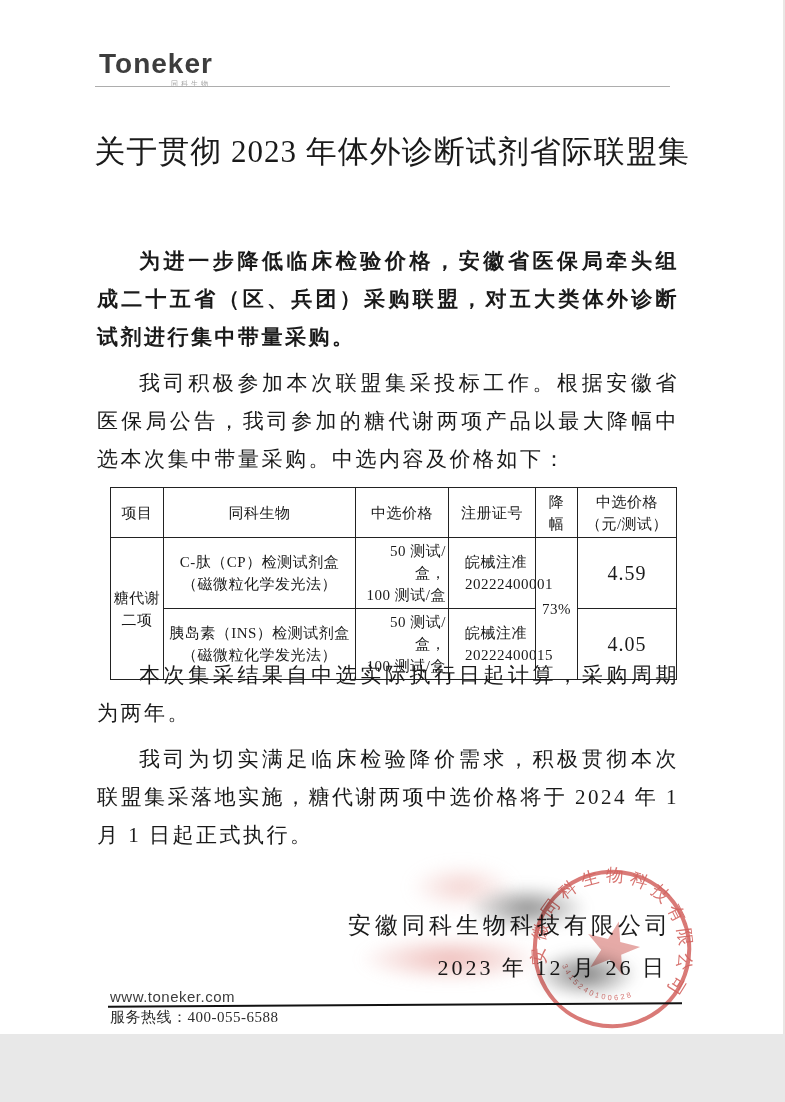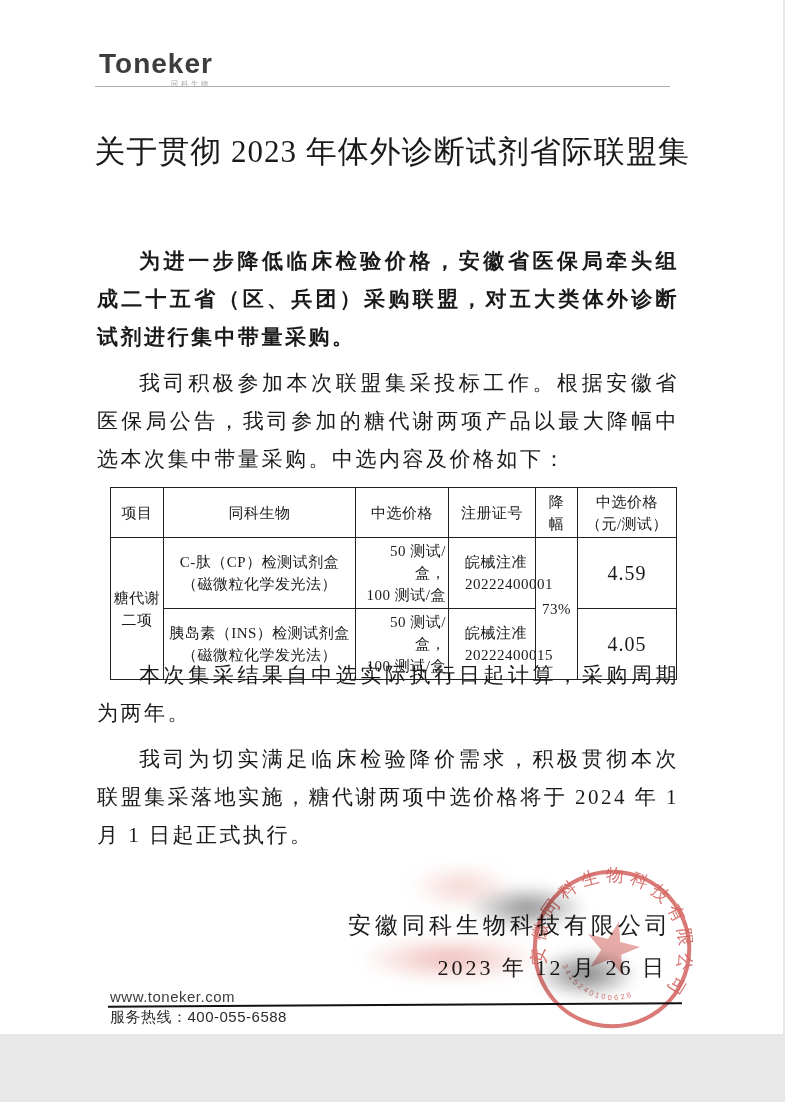--- a/index.html
+++ b/index.html
@@ -78,21 +78,21 @@
   .smudge-gray-date  { left:518px; top:942px; width:135px; height:64px; filter:blur(6px);
     background:radial-gradient(closest-side, rgba(60,60,60,.66), rgba(60,60,60,0) 78%); }
 
   
   .footer-rule {
     position:absolute; top:1004px; left:108px; width:574px; height:2px;
     background:#111; transform:rotate(-0.35deg);
   }
   .footer-hotline {
     position:absolute; top:1008px; left:110px;
-    font-family:Liberation Sans, sans-serif; font-size:15px; color:#2b2b2b; letter-spacing:.5px;
+    font-family:Liberation Serif, serif; font-size:15px; color:#2b2b2b; letter-spacing:.5px;
   }
   .footer-site {
     position:absolute; top:988px; left:110px;
     font-family:"Liberation Sans", sans-serif; font-size:15px; color:#3c3c3c; letter-spacing:.5px;
   }
 
   
   .corner-wedge {
     position:absolute; left:-6px; top:1086px; width:95px; height:11px;
     background:linear-gradient(to right, #000 55%, #333 85%, rgba(0,0,0,.2));

